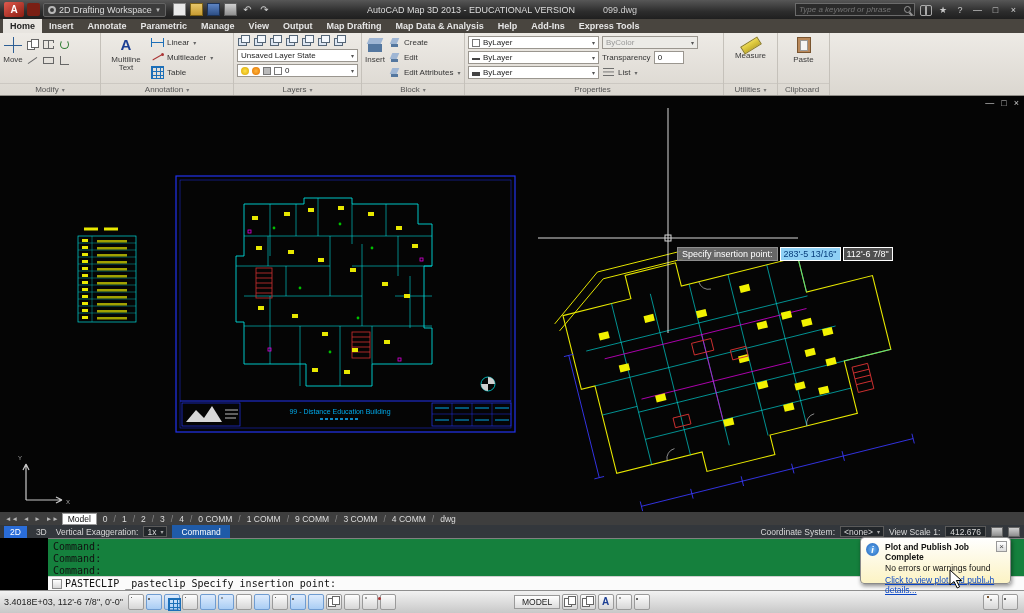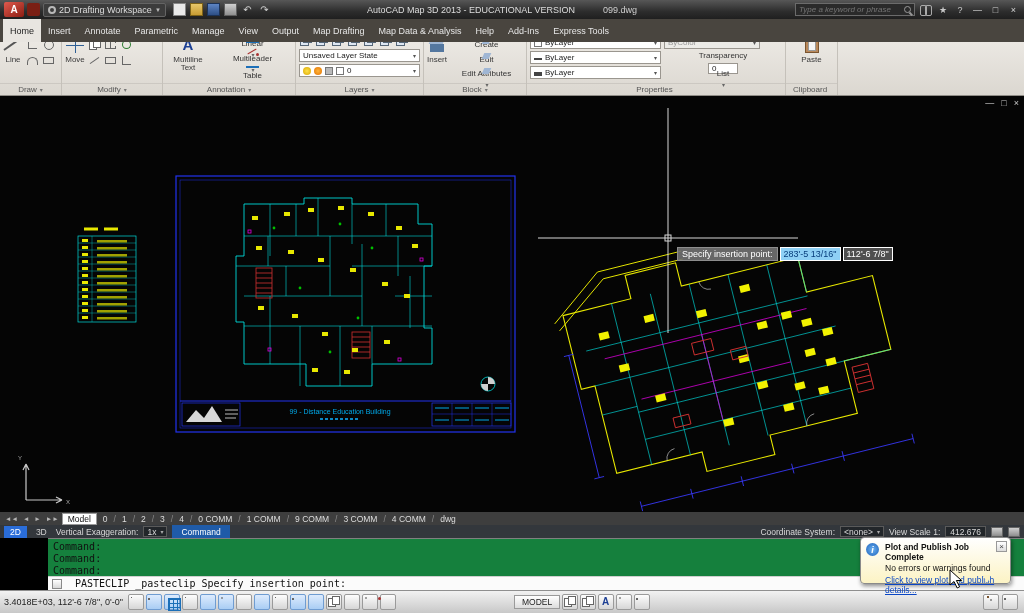--- a/index.html
+++ b/index.html
@@ -26,38 +26,38 @@
   .search input{flex:1;background:transparent;border:0;outline:none;color:#bbb;font-size:8px;font-style:italic;min-width:0;}
   .mag{width:7px;height:7px;border:1.5px solid #999;border-radius:50%;position:relative;flex:none;}
   .mag::after{content:"";position:absolute;width:4px;height:1.5px;background:#999;transform:rotate(45deg);right:-3px;bottom:-2px;}
   .binoc{width:12px;height:9px;position:relative;}
   .binoc::before,.binoc::after{content:"";position:absolute;top:0;width:5px;height:9px;border:1.5px solid #aaa;border-radius:2px;}
   .binoc::before{left:0}.binoc::after{right:0}
   .tbi{color:#c9c9c9;font-size:9px;width:12px;text-align:center;}
   .winbtn{width:13px;text-align:center;color:#d5d5d5;font-size:9px;}
 
   
-  #menubar{position:absolute;top:19px;left:0;right:0;height:23px;background:#49453f;display:flex;color:#e6e6e6;font-size:9px;padding-left:3px;z-index:29;}
+  #menubar{position:absolute;top:19px;left:0;right:0;height:14px;background:#49453f;display:flex;color:#e6e6e6;font-size:9px;padding-left:3px;z-index:29;font-weight:bold;}
   .mtab{padding:0 7px;display:flex;align-items:center;white-space:nowrap;}
   .mtab.active{background:#e8e5e0;color:#222;}
 
   
   #ribbon{position:absolute;top:32px;left:0;right:0;height:64px;background:linear-gradient(#eeebe6,#dbd7d0);border-bottom:1px solid #8f8c86;display:flex;z-index:28;}
   .panel{border-right:1px solid #c5c1ba;display:flex;flex-direction:column;flex:none;}
   .pbody{flex:1;display:flex;padding:2px 3px;gap:3px;}
   .plabel{height:12px;font-size:8px;color:#555;display:flex;align-items:center;justify-content:center;border-top:1px solid #ccc8c2;}
   .plabel::after{content:"▾";font-size:6px;margin-left:3px;color:#777;}
   .plabel.noarrow::after{content:"";}
   .bigbtn{display:flex;flex-direction:column;align-items:center;font-size:8px;color:#3a3a3a;text-align:center;line-height:1.05;padding-top:2px;flex:none;}
   .bic{width:20px;height:18px;position:relative;margin-bottom:2px;}
   .sgrid{display:grid;grid-template-columns:repeat(2,15px);grid-auto-rows:15px;gap:1px;padding-top:4px;}
   .sgrid3{display:grid;grid-template-columns:repeat(3,15px);grid-auto-rows:15px;gap:1px;padding-top:4px;}
   .sic{width:13px;height:13px;position:relative;}
   .col{display:flex;flex-direction:column;gap:2px;justify-content:flex-start;padding-top:2px;flex:1;}
-  .srow{display:flex;align-items:center;gap:3px;font-size:8px;color:#333;height:13px;white-space:nowrap;flex-direction:column;}
+  .srow{display:flex;align-items:center;gap:3px;font-size:8px;color:#333;height:13px;white-space:nowrap;}
   .srow .caret2{font-size:6px;color:#666;margin-left:1px;}
   .dd{display:flex;align-items:center;background:#fff;border:1px solid #9a968f;height:13px;font-size:8px;color:#222;padding:0 3px;gap:3px;}
   .dd::after{content:"▾";font-size:6px;color:#555;margin-left:auto;padding-left:3px;}
   .dd.gray{background:#ecebe7;color:#999;}
   .numbox{background:#fff;border:1px solid #9a968f;height:13px;width:30px;font-size:8px;color:#222;display:flex;align-items:center;padding:0 3px;}
   .mini{width:8px;height:8px;flex:none;position:relative;}
   .mini.bulb{background:radial-gradient(#ffe24a,#d9a400);border-radius:50%;}
   .mini.sun{background:radial-gradient(#ffb53a,#e07000);border-radius:50%;}
   .mini.lock{background:#b9b9b9;border:1px solid #777;}
   .mini.swatch{background:#fff;border:1px solid #777;}
@@ -117,21 +117,21 @@
   .vbdd{background:#22262a;border:1px solid #5a5a5a;padding:0 3px;height:11px;display:flex;align-items:center;gap:4px;}
   .vbdd::after{content:"▾";font-size:6px;color:#aaa;}
   .vbtab{background:#1f5ba8;color:#fff;padding:0 9px;height:13px;display:flex;align-items:center;}
   .vbright{margin-left:auto;display:flex;align-items:center;gap:5px;justify-content:space-between;}
   .vbox{background:#22262a;border:1px solid #5a5a5a;padding:0 4px;height:11px;display:flex;align-items:center;}
   .vic{width:12px;height:10px;background:linear-gradient(#cfcfcf,#8f8f8f);border:1px solid #666;}
 
   
   #cmd{position:absolute;top:538px;left:0;right:0;height:52px;background:#15803d;border-top:1px solid #808080;font-family:"DejaVu Sans Mono",monospace;font-size:10px;color:#111;z-index:10;margin-left:48px;}
   .cmdhist{padding:2px 5px;line-height:12px;}
-  .cmdprompt{position:absolute;left:0;right:0;bottom:0;height:14px;border-top:1px solid #cfcfcf;background:#fbfbfb;display:flex;align-items:center;gap:13px;padding:0 4px;}
+  .cmdprompt{position:absolute;left:0;right:0;bottom:0;height:14px;border-top:1px solid #cfcfcf;background:#fbfbfb;display:flex;align-items:center;gap:3px;padding:0 4px;}
   .cicon{width:10px;height:10px;border:1px solid #8a8a8a;background:linear-gradient(#fff,#d8d8d8);flex:none;}
 
   
   #status{position:absolute;top:590px;left:0;right:0;height:23px;background:linear-gradient(#f2f2f2,#c8c8c8);border-top:1px solid #8f8f8f;display:flex;align-items:center;font-size:9px;color:#222;padding:0 4px;gap:2px;z-index:15;}
   .coords{width:122px;white-space:nowrap;}
   .tgl{width:16px;height:16px;border:1px solid #9a9a9a;border-radius:2px;background:linear-gradient(#fdfdfd,#d6d6d6);position:relative;flex:none;}
   .tgl.on{background:linear-gradient(#ddebfd,#a9cdf4);border-color:#6f9cd1;}
   .model{padding:1px 7px;border:1px solid #9a9a9a;background:linear-gradient(#fff,#dcdcdc);font-size:8.5px;margin-left:116px;}
   .sbgroup{display:flex;align-items:center;gap:2px;}
   .tray{margin-left:auto;display:flex;align-items:center;gap:3px;padding-right:2px;}
@@ -192,35 +192,20 @@
   <span class="mtab">View</span>
   <span class="mtab">Output</span>
   <span class="mtab">Map Drafting</span>
   <span class="mtab">Map Data &amp; Analysis</span>
   <span class="mtab">Help</span>
   <span class="mtab">Add-Ins</span>
   <span class="mtab">Express Tools</span>
 </div>
 
 <div id="ribbon">
-  <div class="panel" style="width:62px">
-    <div class="pbody">
-      <div class="bigbtn">
-        <span class="bic i-bigline"></span>
-        <span>Line</span>
-      </div>
-      <div class="sgrid">
-        <span class="sic i-ang"></span>
-        <span class="sic i-circle"></span>
-        <span class="sic i-arc"></span>
-        <span class="sic i-rect"></span>
-      </div>
-    </div>
-    <div class="plabel">Draw</div>
-  </div>
 
   <div class="panel" style="width:101px">
     <div class="pbody">
       <div class="bigbtn">
         <span class="bic i-move"></span>
         <span>Move</span>
       </div>
       <div class="sgrid3">
         <span class="sic i-copy"></span>
         <span class="sic i-mirror"></span>
@@ -336,20 +321,29 @@
         <div class="srow">
           <span class="sic i-list"></span>
           <span>List</span>
           <span class="caret2">▾</span>
         </div>
       </div>
     </div>
     <div class="plabel noarrow">Properties</div>
   </div>
 
+  <div class="panel" style="width:54px">
+    <div class="pbody" style="justify-content:center;">
+      <div class="bigbtn">
+        <span class="bic i-ruler"></span>
+        <span>Measure</span>
+      </div>
+    </div>
+    <div class="plabel">Utilities</div>
+  </div>
 
   <div class="panel" style="width:52px">
     <div class="pbody" style="justify-content:center;">
       <div class="bigbtn">
         <span class="bic i-paste"></span>
         <span>Paste</span>
       </div>
     </div>
     <div class="plabel noarrow">Clipboard</div>
   </div>

